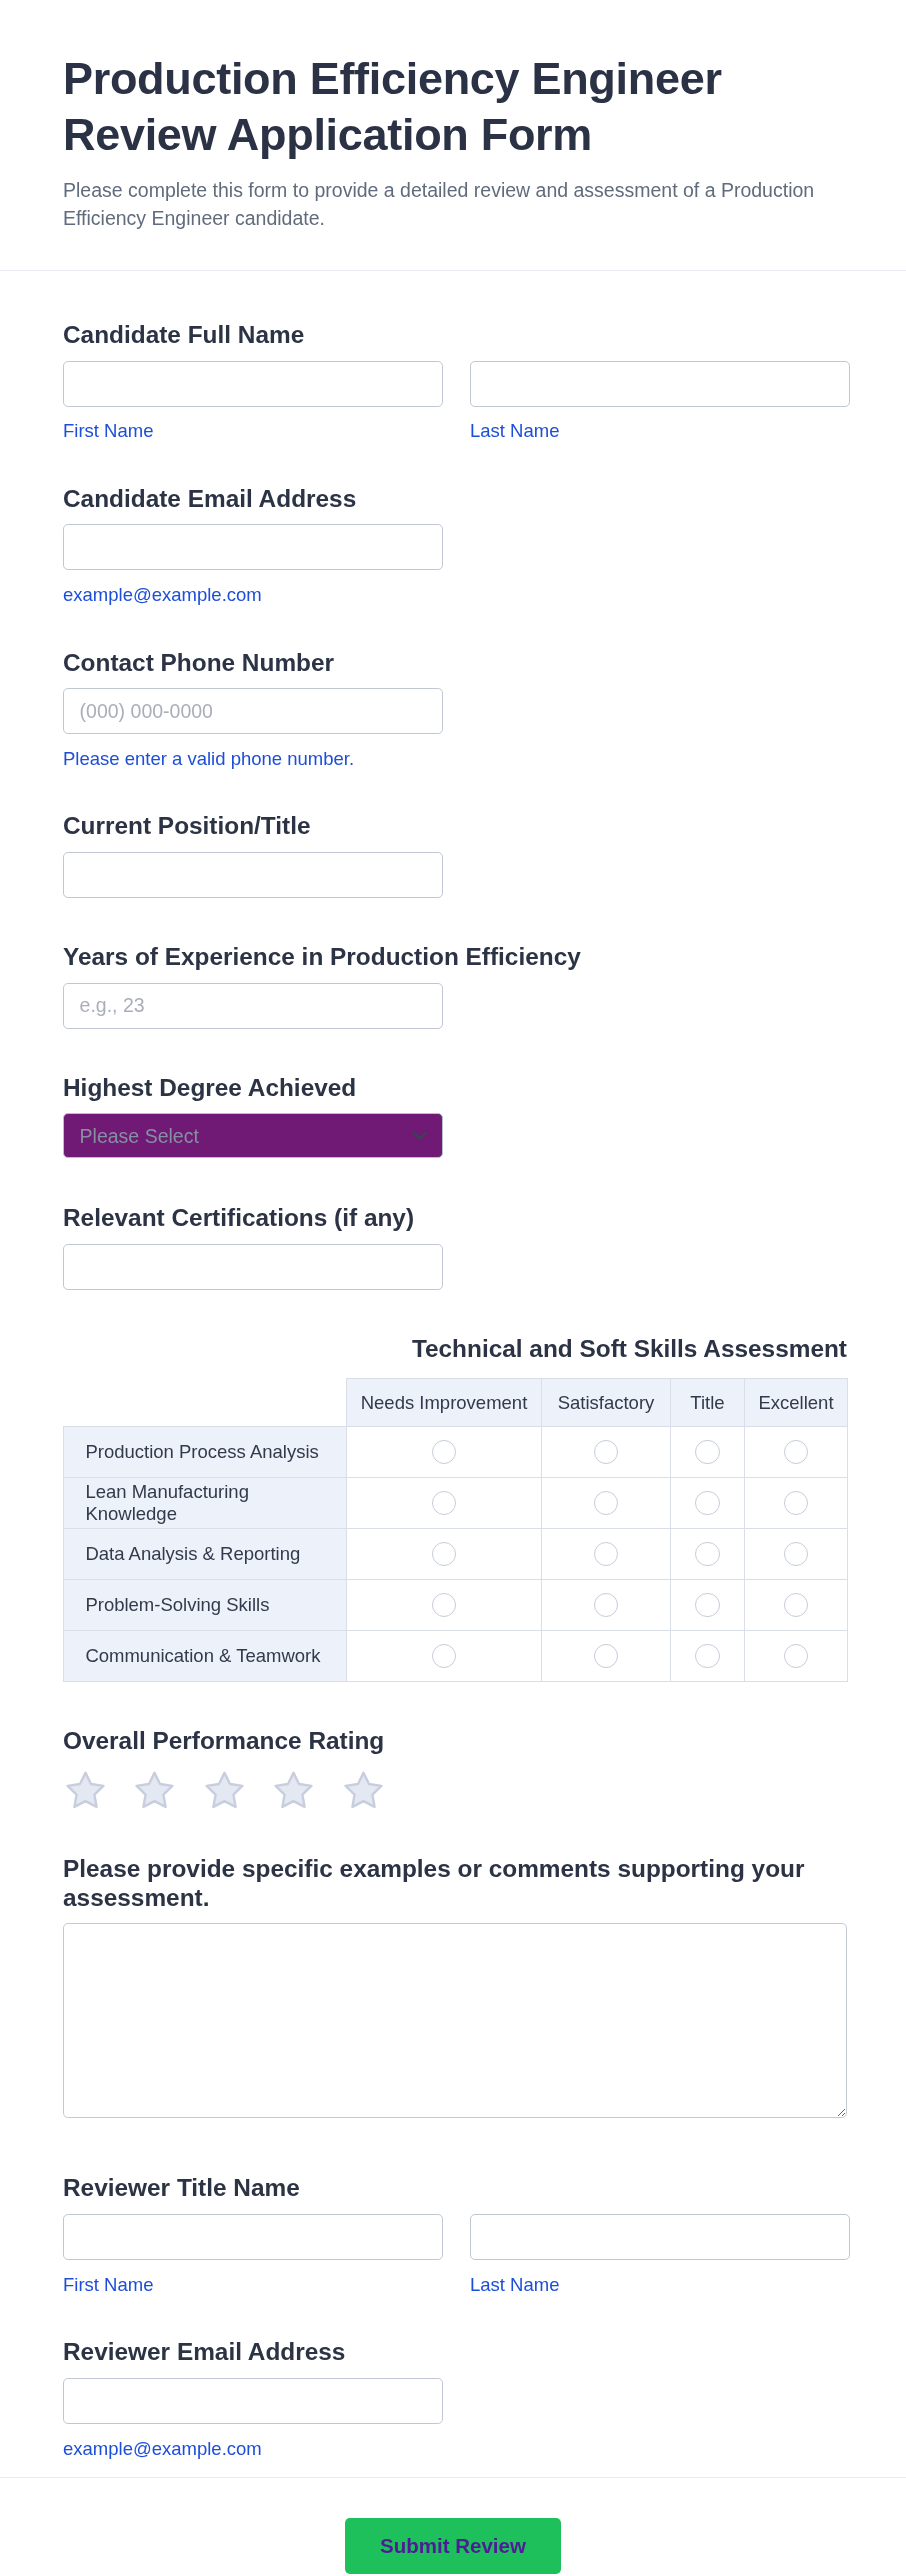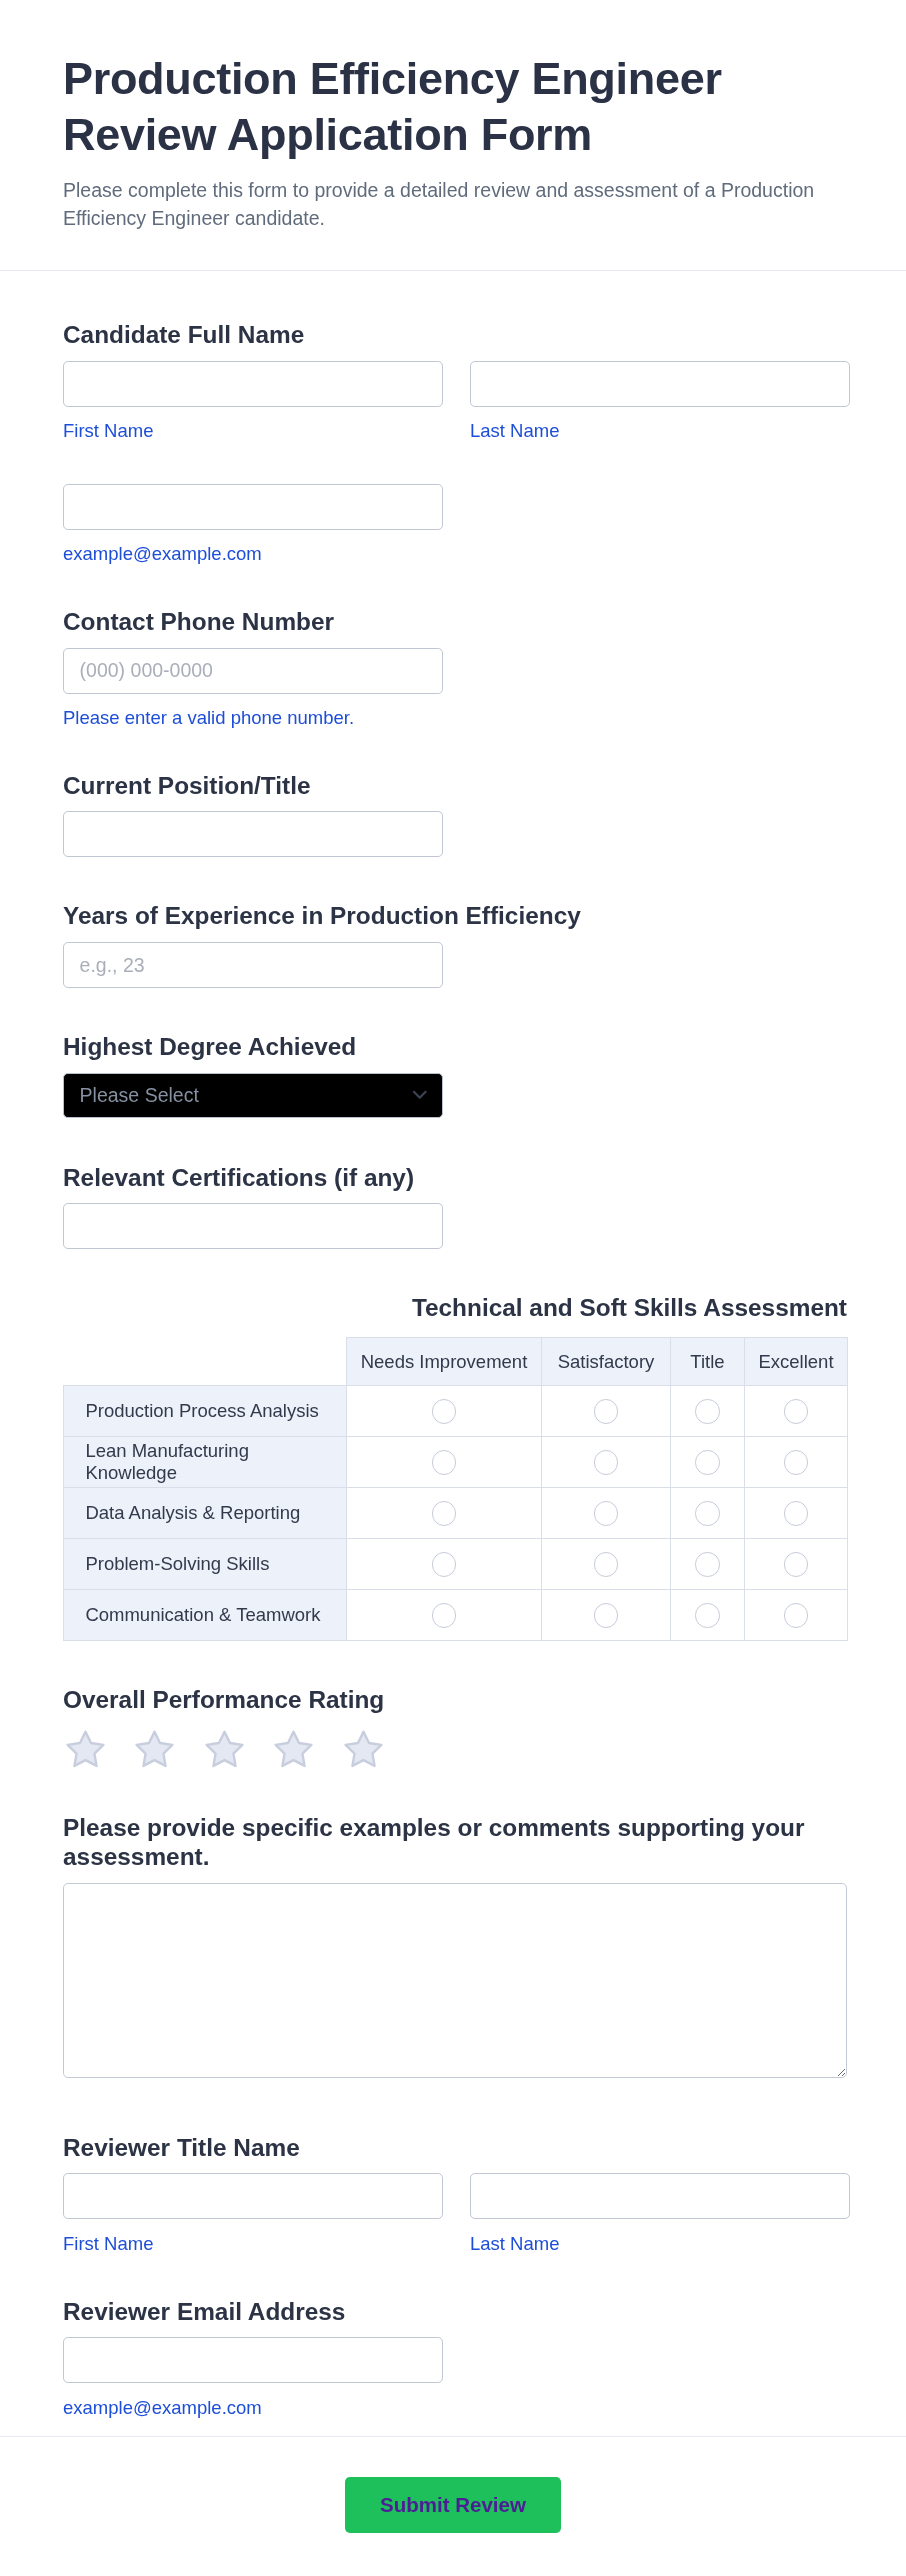--- a/index.html
+++ b/index.html
@@ -25,21 +25,21 @@
   .row-2col{display:flex;gap:27px;}
   .row-2col .text-input{flex:0 0 380px;}
   .sublabel{margin-top:15.6px;font-size:18.5px;line-height:18.5px;color:#1d4ed8;}
   .sublabel-row{display:flex;gap:27px;}
   .sublabel-row span{flex:0 0 380px;}
 
   
   .select-wrap{position:relative;width:380px;}
   .select-input{box-sizing:border-box;appearance:none;-webkit-appearance:none;height:45px;width:380px;
     border:1px solid #bac1ce;border-radius:4.9px;padding:0 43px 0 15.6px;font-size:19.5px;color:#8590a1;
-    background:#000000;font-family:inherit;outline:none;}
+    background:#701a75;font-family:inherit;outline:none;}
   .select-chevron{position:absolute;right:13.6px;top:12.7px;pointer-events:none;}
 
   
   .matrix{border-collapse:collapse;table-layout:fixed;width:784px;}
   .matrix col.c0{width:283px;} .matrix col.c1{width:195px;} .matrix col.c2{width:129px;}
   .matrix col.c3{width:74px;} .matrix col.c4{width:103px;}
   .matrix th,.matrix td{border:1px solid #d9dee9;font-weight:400;font-size:18.5px;color:#323a4c;}
   .matrix th.corner{border:none;background:transparent;}
   .matrix thead th{background:#edf1f9;height:47px;text-align:center;padding:0 7.8px;margin-left:40px;}
   .matrix tbody th{background:#edf1f9;height:48px;text-align:left;padding:0 9.7px 0 21.4px;}
@@ -76,20 +76,21 @@
       <input class="text-input" type="text" value="" style="">
       <input class="text-input" type="text" value="" style="">
     </div>
     <div class="sublabel sublabel-row">
       <span>First Name</span>
       <span>Last Name</span>
     </div>
   </div>
 
   <div class="question mb44">
+    <div class="q-label">Candidate Email Address</div>
     <input class="text-input" type="text" value="" style="">
     <div class="sublabel">example@example.com</div>
   </div>
 
   <div class="question mb44">
     <div class="q-label">Contact Phone Number</div>
     <input class="text-input" type="text" placeholder="(000) 000-0000" style="">
     <div class="sublabel">Please enter a valid phone number.</div>
   </div>
 

